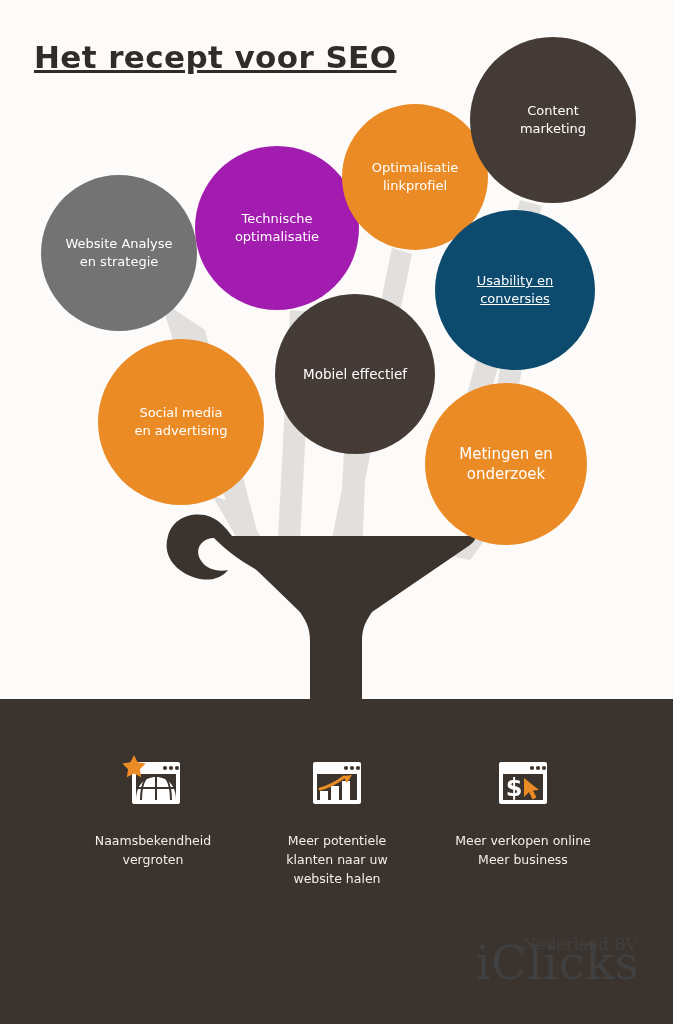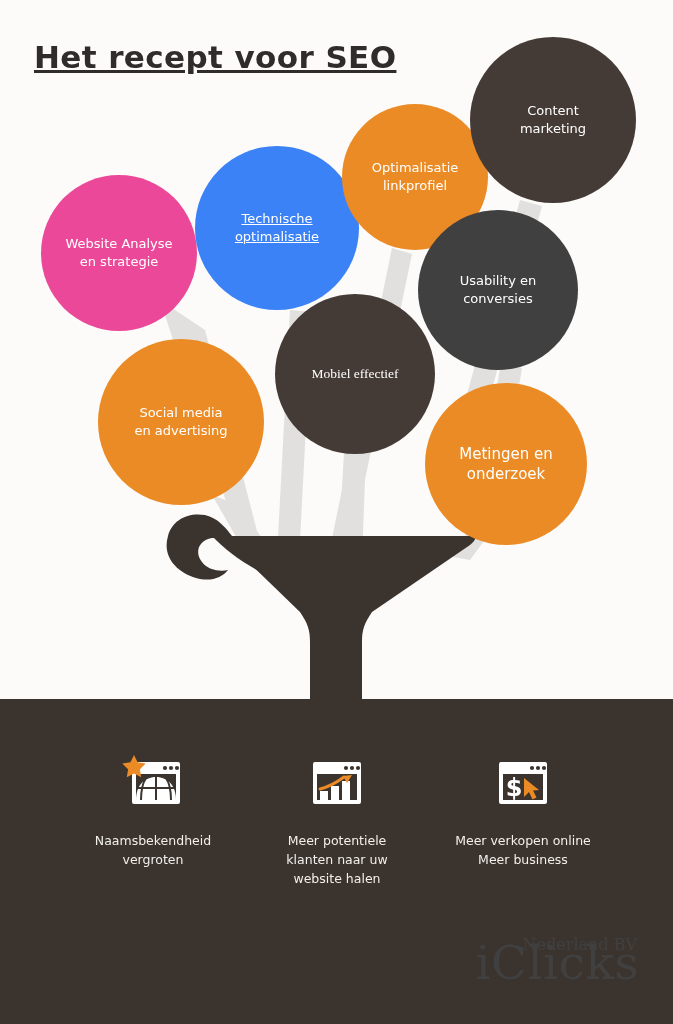--- a/index.html
+++ b/index.html
@@ -91,46 +91,46 @@
              C 362 630, 364 624, 372 612
              L 470 545
              C 476 540, 478 536, 470 536
              L 232 536
              C 226 528, 218 518, 205 515 Z" fill="#3B332E"></path>
     <path d="M212 536
              C 240 566, 290 592, 336 592
              C 386 592, 438 566, 472 536 Z" fill="#3B332E"></path>
   </svg>
 
-  <div class="bubble" style="left:41px;top:175px;width:156px;height:156px;background:#ec4899;font-size:13px;">
+  <div class="bubble" style="left:41px;top:175px;width:156px;height:156px;background:#737373;font-size:13px;">
     <span>Website Analyse
 en strategie</span>
   </div>
 
-  <div class="bubble" style="left:195px;top:146px;width:164px;height:164px;background:#3b82f6;font-size:13px;text-decoration:underline;">
+  <div class="bubble" style="left:195px;top:146px;width:164px;height:164px;background:#a21caf;font-size:13px;">
     <span>Technische
 optimalisatie</span>
   </div>
 
   <div class="bubble" style="left:342px;top:104px;width:146px;height:146px;background:#EB8B26;font-size:13px;">
     <span>Optimalisatie
 linkprofiel</span>
   </div>
 
   <div class="bubble" style="left:470px;top:37px;width:166px;height:166px;background:#453B36;font-size:13px;align-items:center;">
     <span>Content
 marketing</span>
   </div>
 
-  <div class="bubble" style="left:418px;top:210px;width:160px;height:160px;background:#404040;font-size:13px;">
+  <div class="bubble" style="left:435px;top:210px;width:160px;height:160px;background:#0c4a6e;font-size:13px;text-decoration:underline;">
     <span>Usability en
 conversies</span>
   </div>
 
-  <div class="bubble" style="left:275px;top:294px;width:160px;height:160px;background:#453B36;font-size:13.5px;font-family:Liberation Serif, serif;">
+  <div class="bubble" style="left:275px;top:294px;width:160px;height:160px;background:#453B36;font-size:13.5px;">
     <span>Mobiel effectief</span>
   </div>
 
   <div class="bubble" style="left:98px;top:339px;width:166px;height:166px;background:#EB8B26;font-size:13px;">
     <span>Social media
 en advertising</span>
   </div>
 
   <div class="bubble" style="left:425px;top:383px;width:162px;height:162px;background:#EB8B26;font-size:15px;">
     <span>Metingen en

